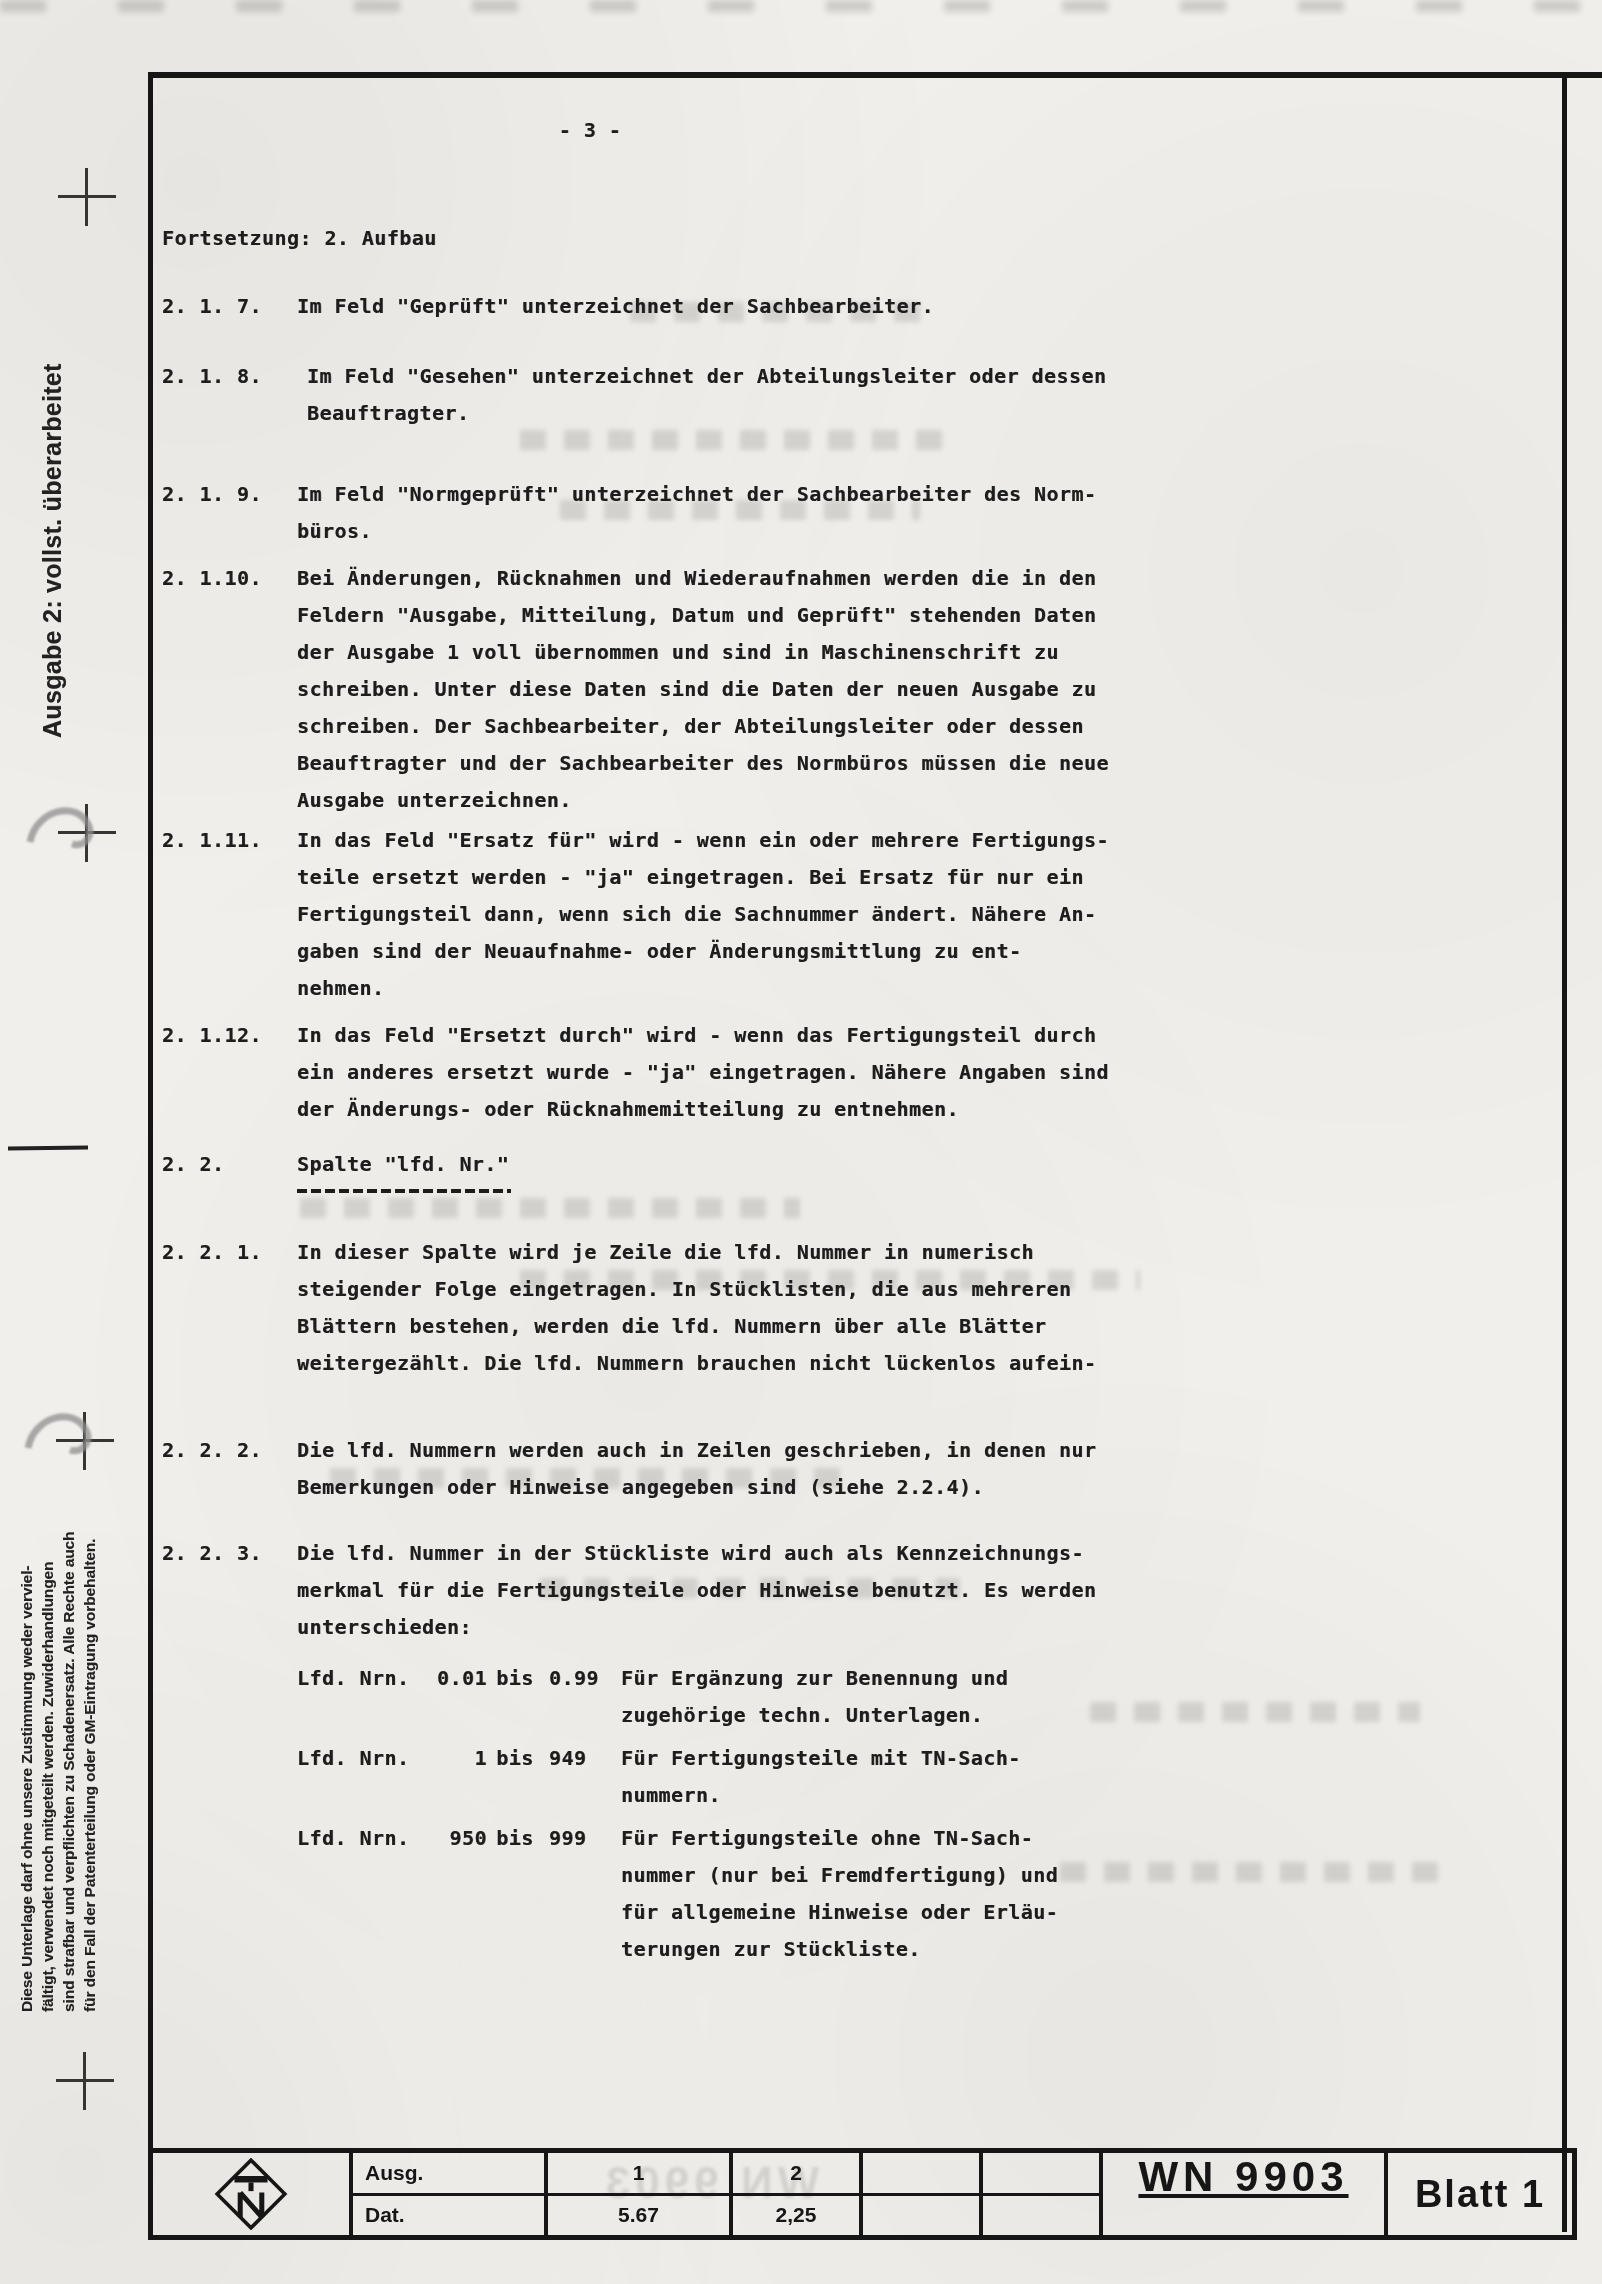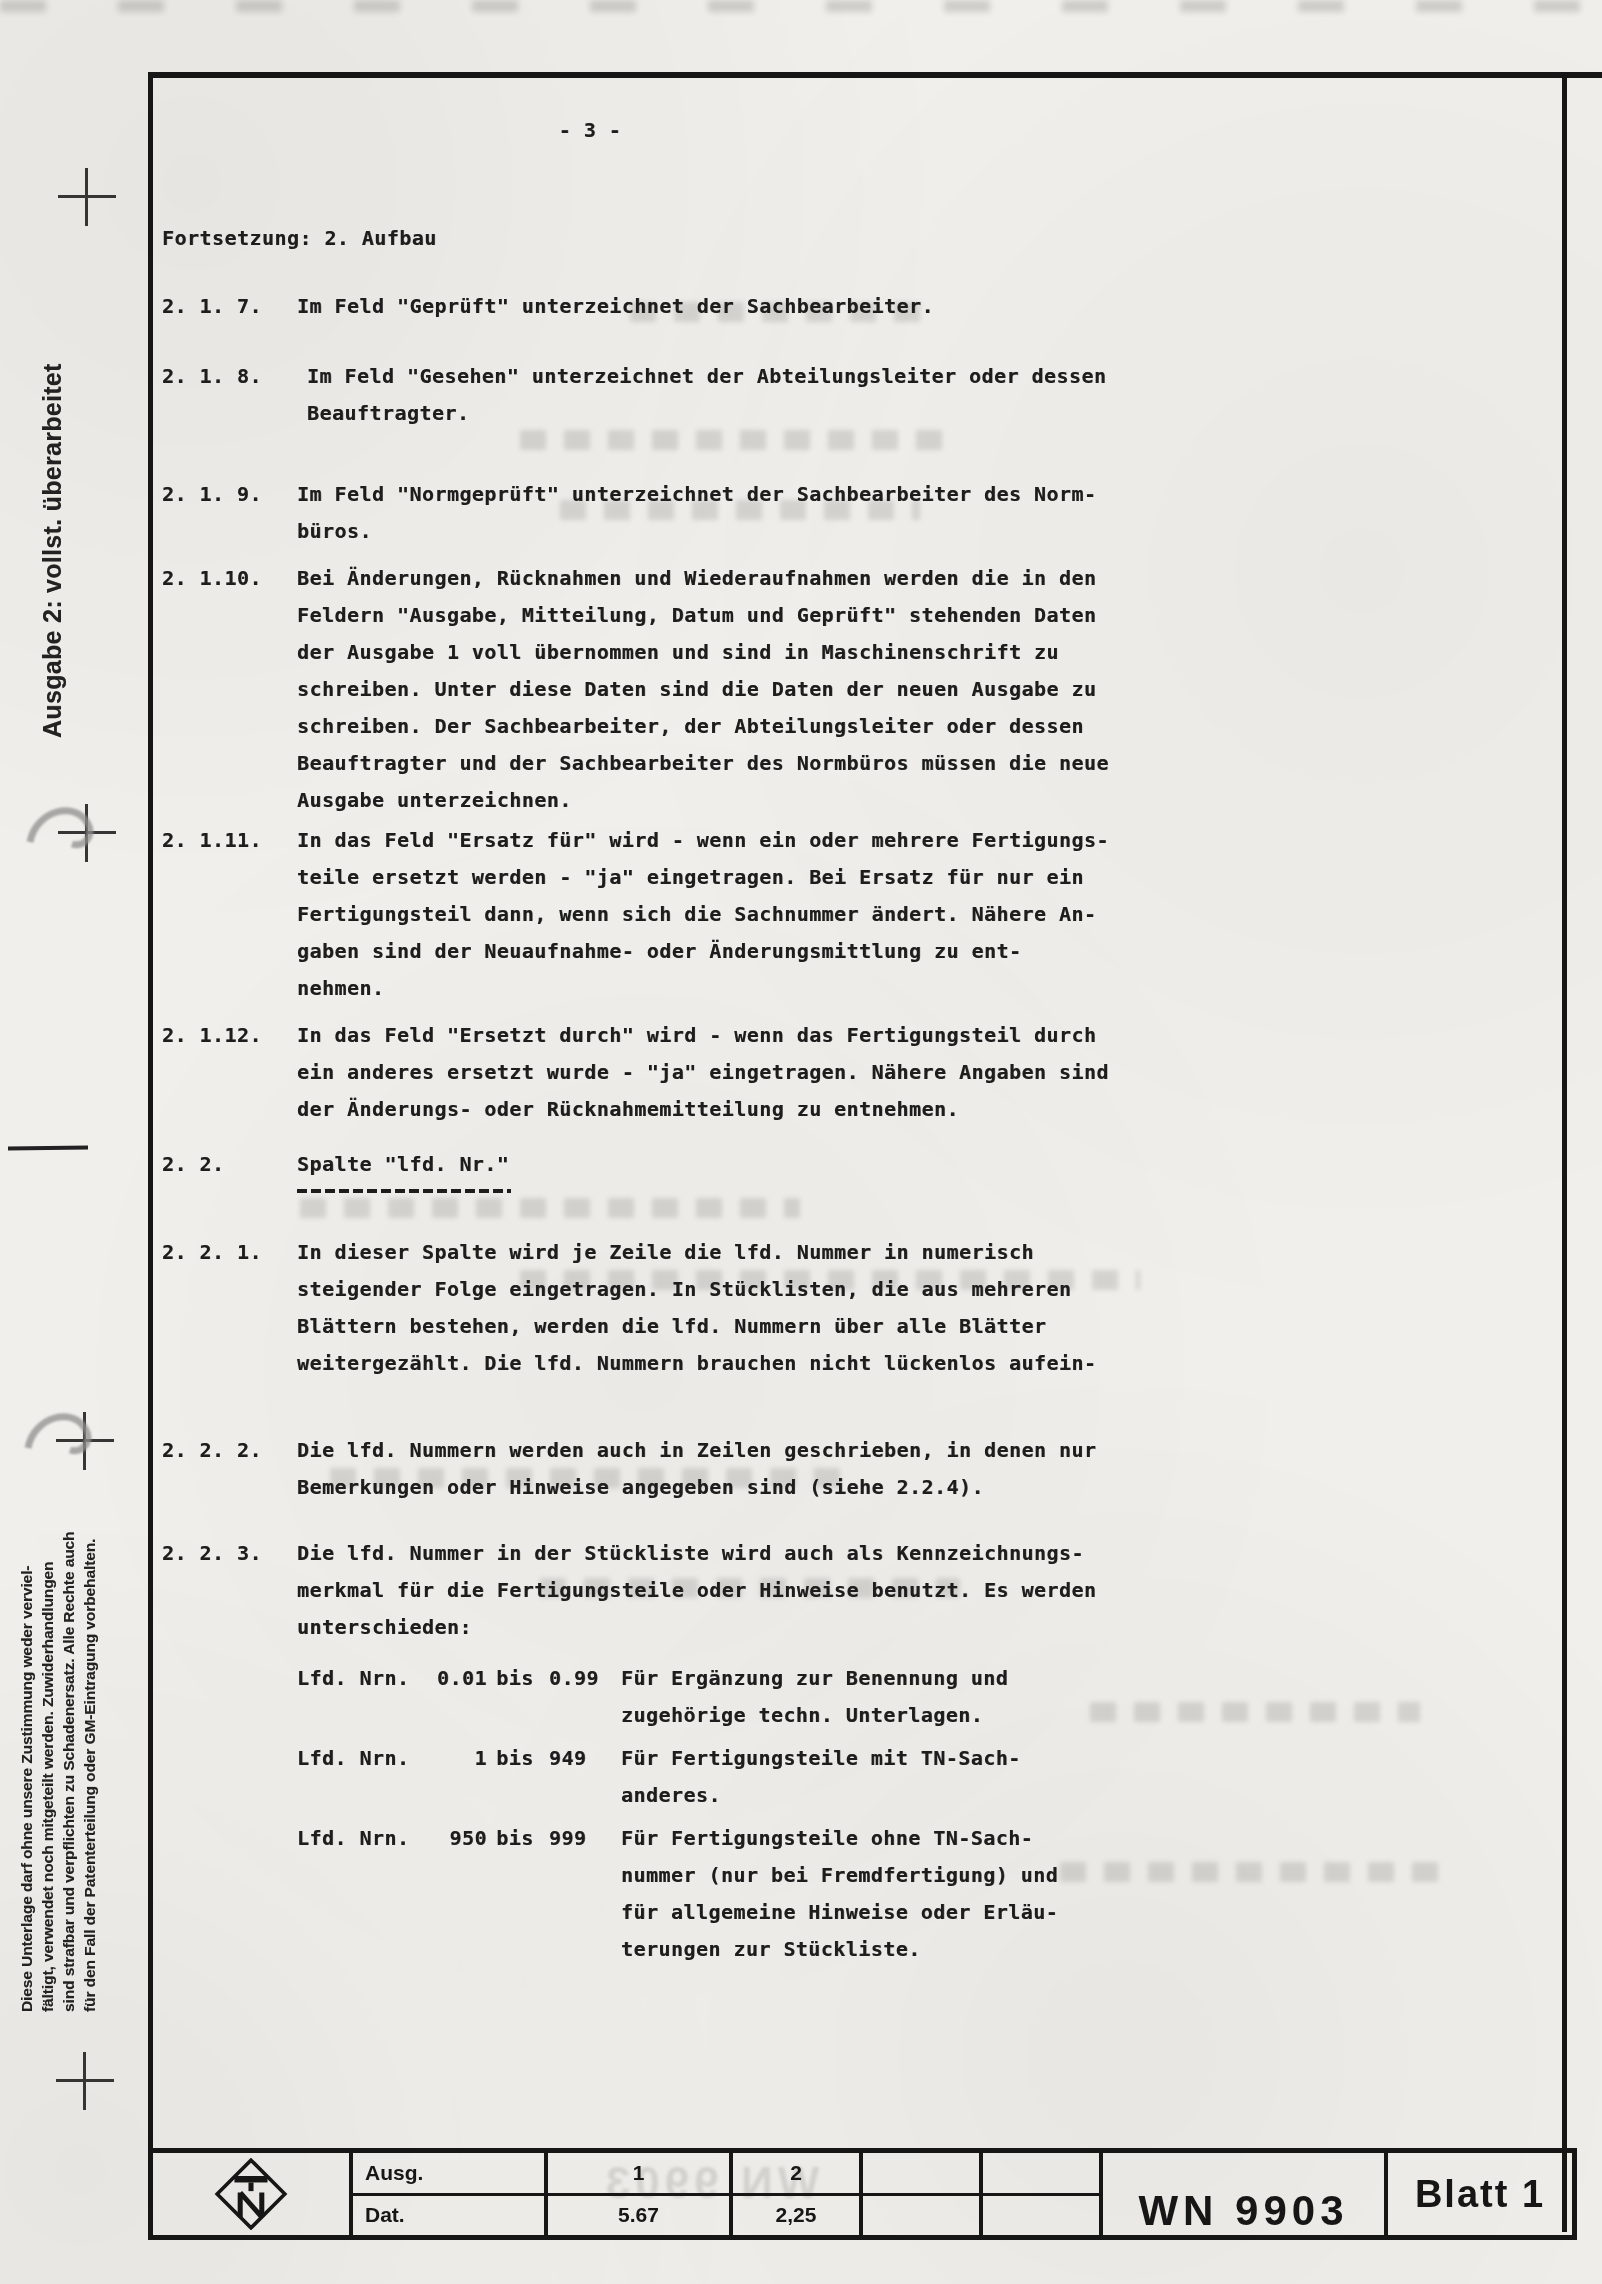--- a/index.html
+++ b/index.html
@@ -77,21 +77,21 @@
   .footer{position:absolute;left:148px;top:2148px;width:1419px;height:82px;
           border:5px solid #161616;display:flex;background:transparent;
           font-family:"Liberation Sans", sans-serif;color:#161616;}
   .f-cell{border-right:4px solid #161616;display:flex;flex-direction:column;}
   .f-cell:last-child{border-right:none;}
   .f-logo{flex:0 0 196px;align-items:center;justify-content:center;}
   .f-label{flex:0 0 191px;}
   .f-c1{flex:0 0 181px;}
   .f-c2{flex:0 0 126px;}
   .f-e{flex:0 0 116px;}
-  .f-wn{flex:0 0 281px;align-items:center;justify-content:flex-end;}
+  .f-wn{flex:0 0 281px;align-items:center;justify-content:flex-start;text-decoration:underline;}
   .f-blatt{flex:1;align-items:center;justify-content:center;}
   .f-row{flex:1;display:flex;align-items:center;font-weight:700;font-size:21px;}
   .f-row.top{border-bottom:3px solid #161616;}
   .f-label .f-row{padding-left:12px;}
   .f-c1 .f-row,.f-c2 .f-row,.f-e .f-row{justify-content:center;}
   .wn-text{font-size:42px;font-weight:700;letter-spacing:5px;}
   .blatt-text{font-size:38px;font-weight:700;letter-spacing:2px;}
   .footer-ghost{position:absolute;left:470px;top:2158px;width:480px;text-align:center;
     font-family:"Liberation Sans", sans-serif;font-weight:700;font-size:44px;color:#8f8f8f;
     transform:scaleX(-1);opacity:.28;filter:blur(1.5px);letter-spacing:5px;pointer-events:none;}
@@ -241,21 +241,21 @@
       <div>zugehörige techn. Unterlagen.</div>
     </div>
   </div>
   <div class="lfd-row">
     <span class="c-label">Lfd. Nrn.</span>
     <span class="c-from">1</span>
     <span class="c-bis">bis</span>
     <span class="c-to">949</span>
     <div class="c-desc">
       <div>Für Fertigungsteile mit TN-Sach-</div>
-      <div>anderes.</div>
+      <div>nummern.</div>
     </div>
   </div>
   <div class="lfd-row">
     <span class="c-label">Lfd. Nrn.</span>
     <span class="c-from">950</span>
     <span class="c-bis">bis</span>
     <span class="c-to">999</span>
     <div class="c-desc">
       <div>Für Fertigungsteile ohne TN-Sach-</div>
       <div>nummer (nur bei Fremdfertigung) und</div>

